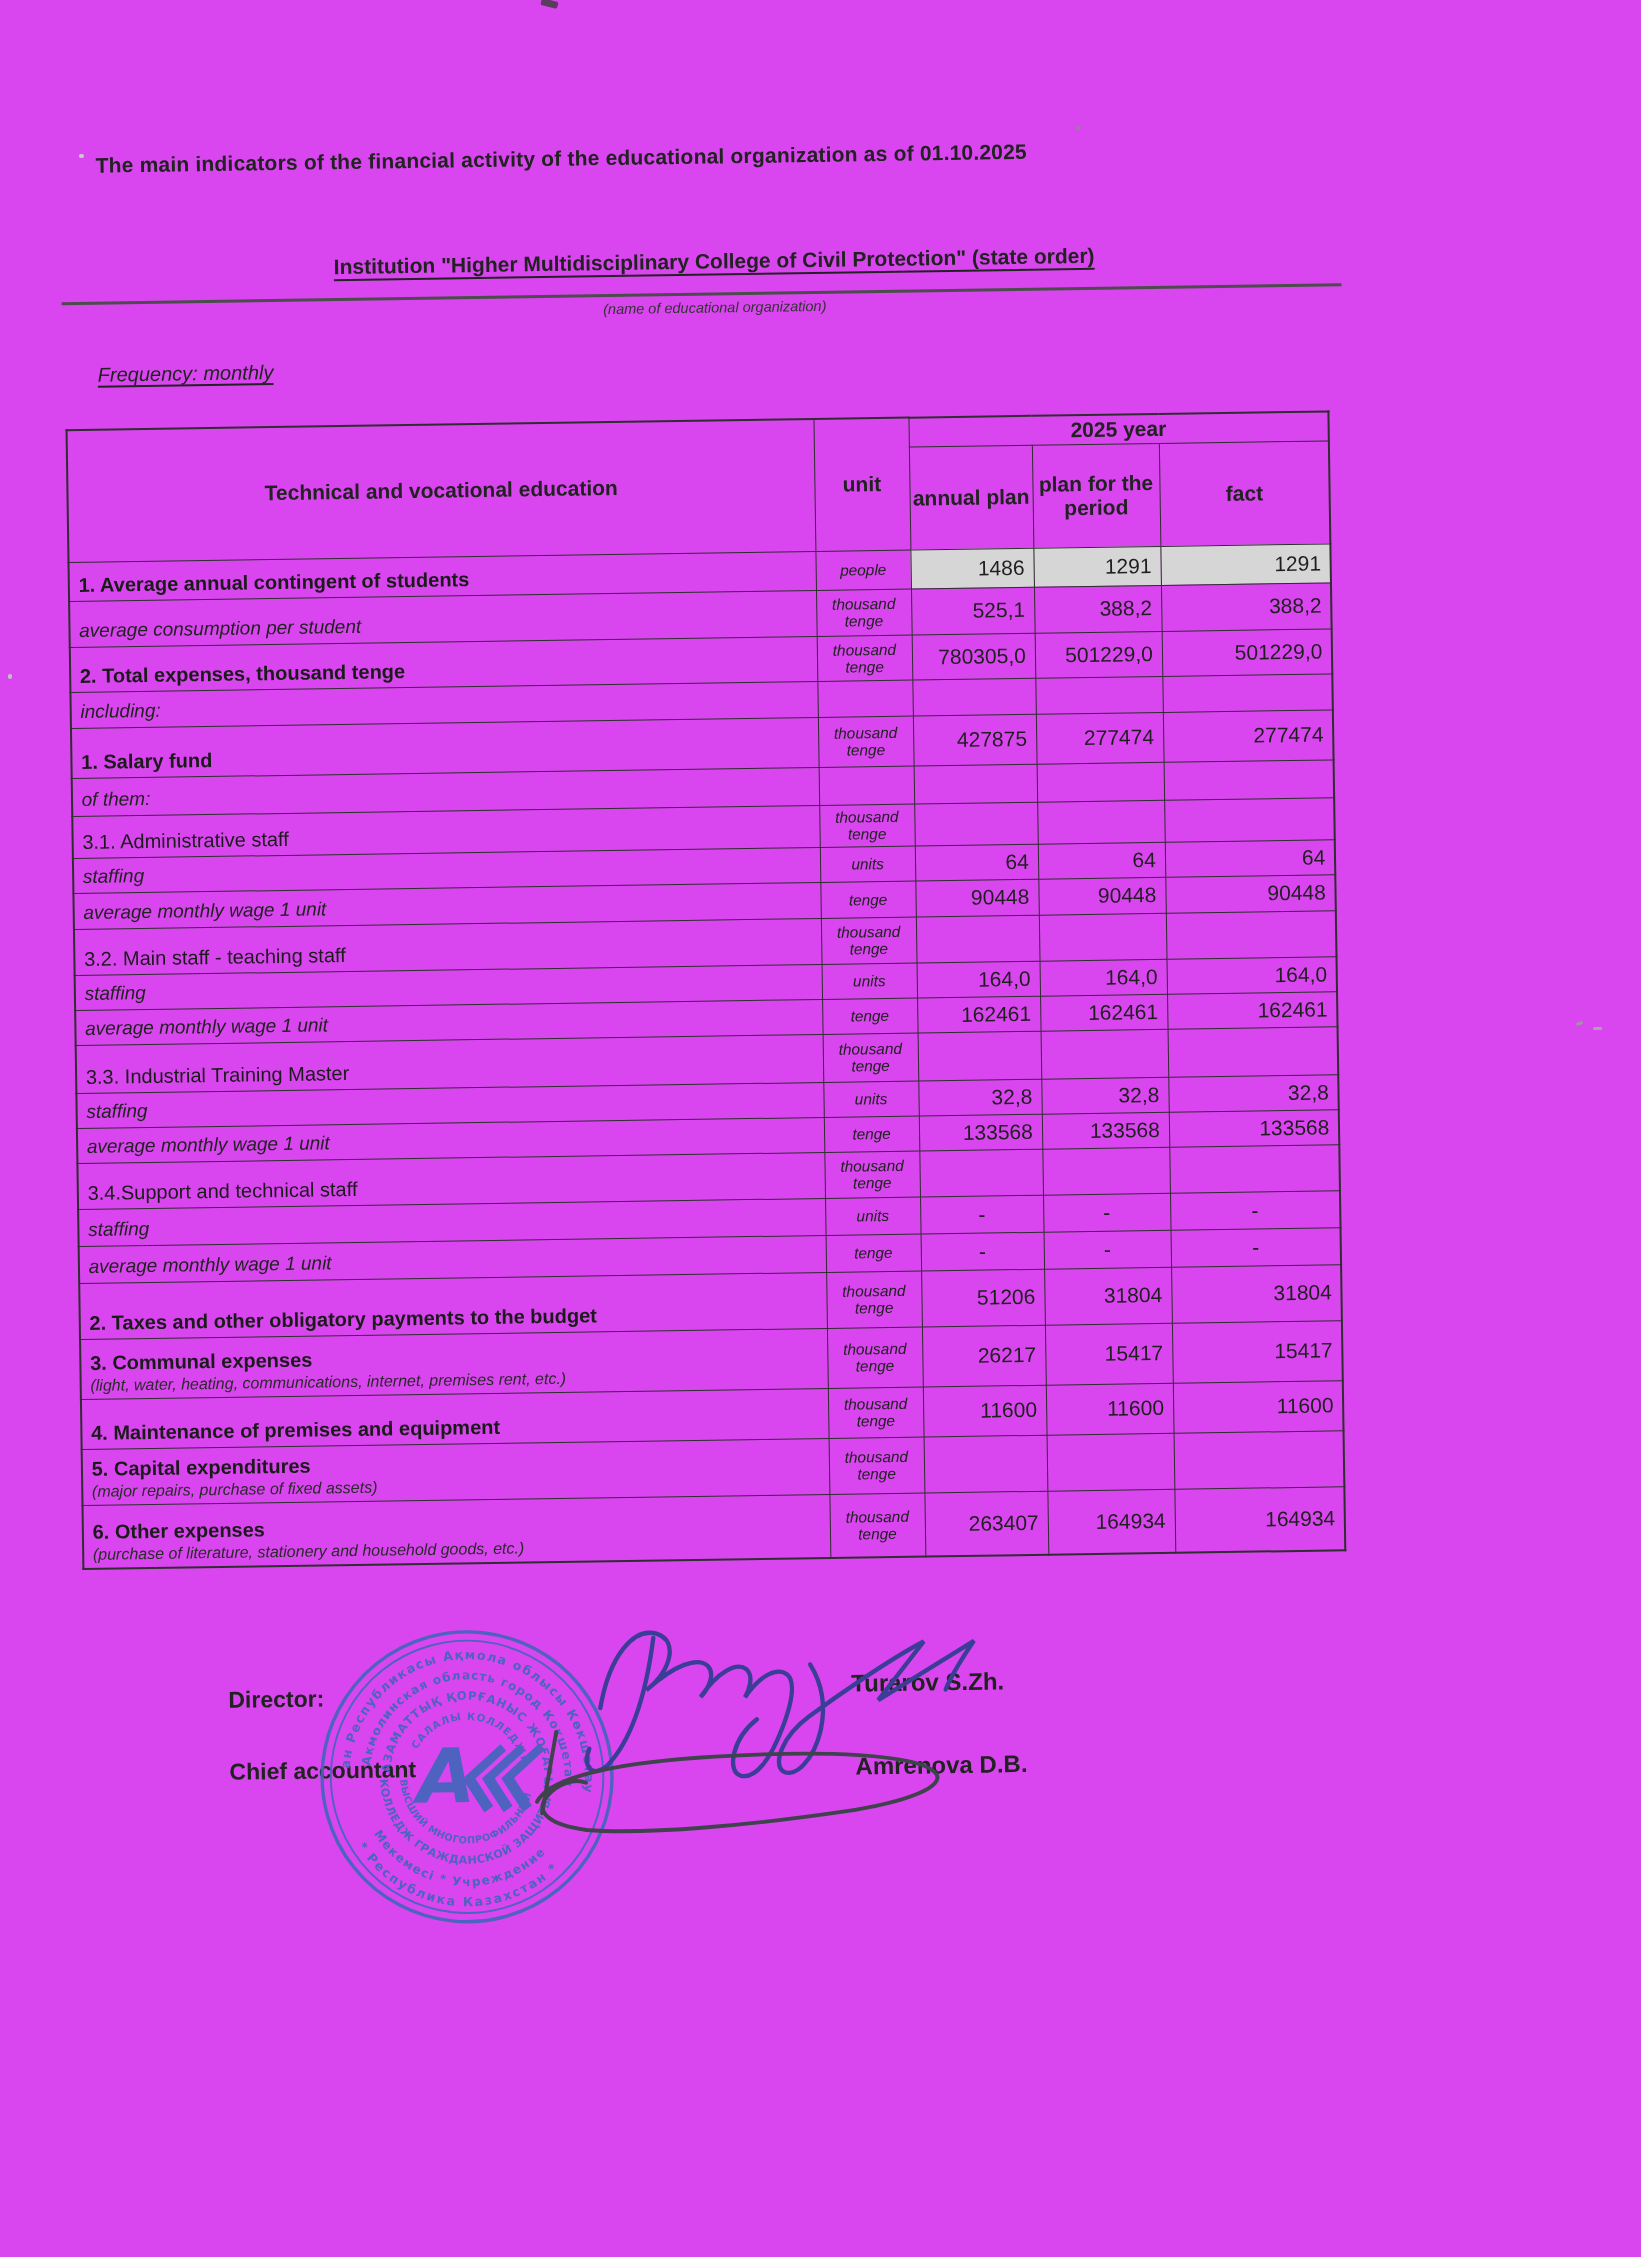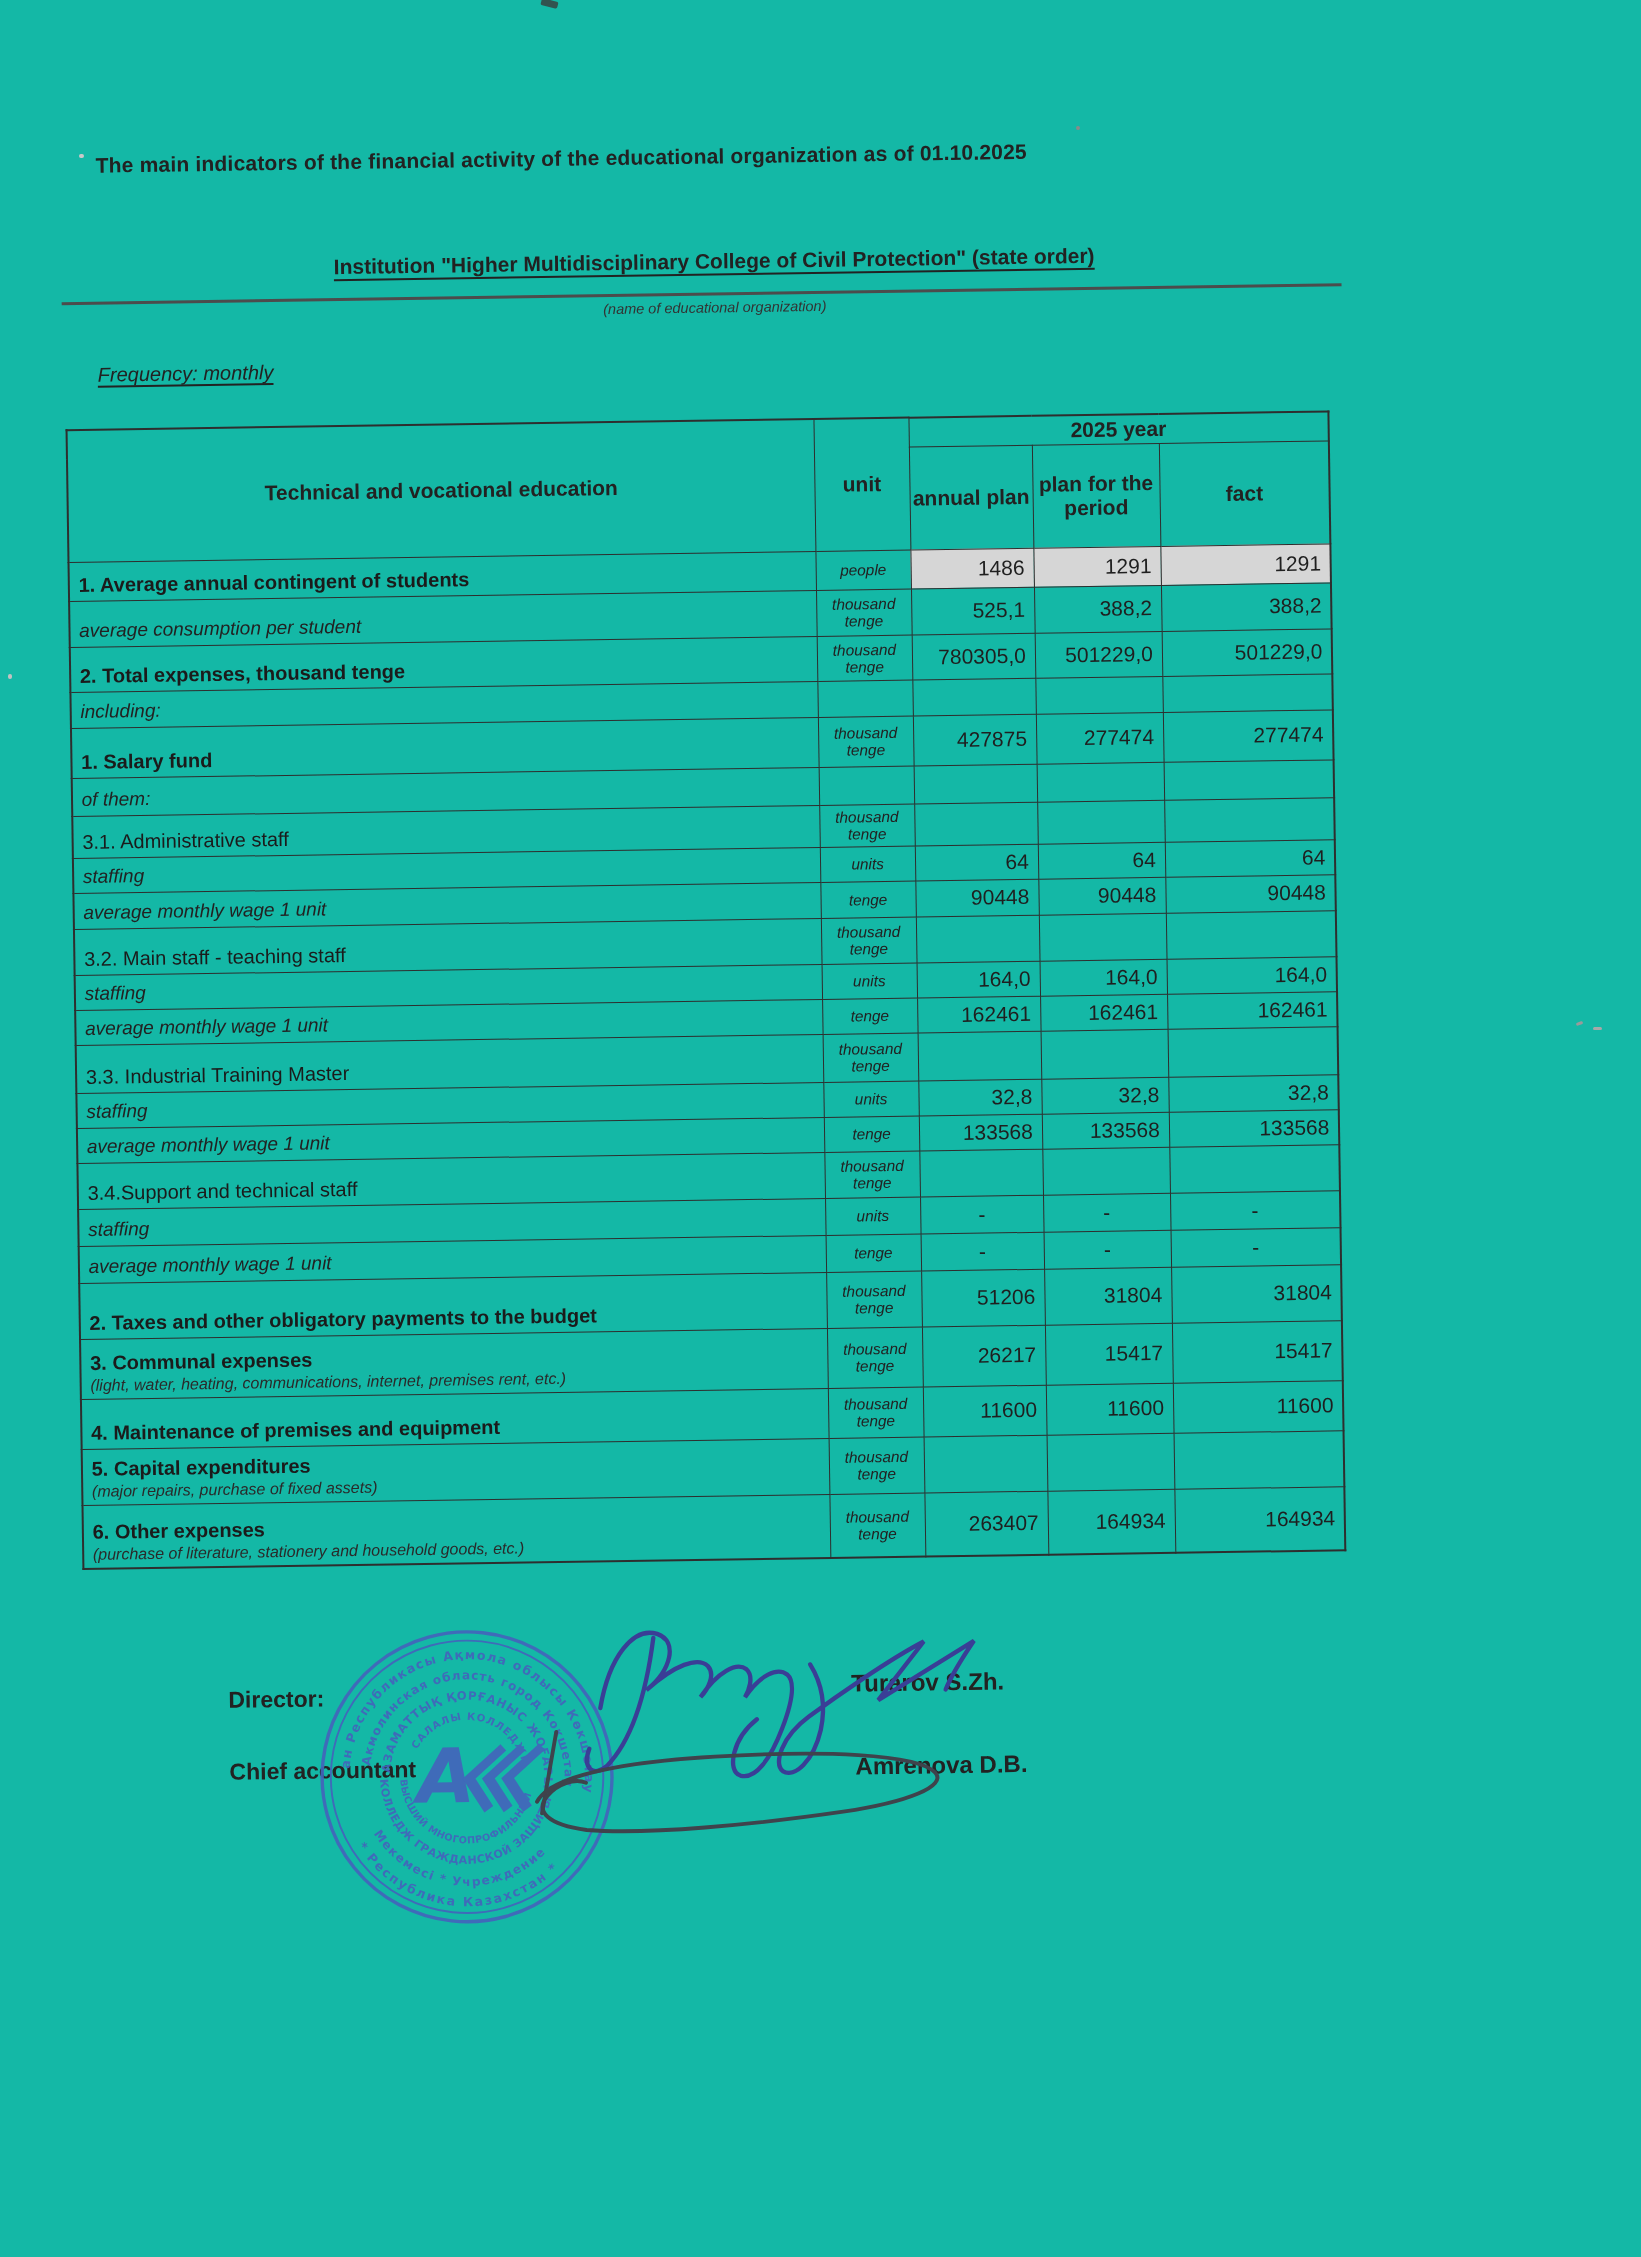--- a/index.html
+++ b/index.html
@@ -1,18 +1,18 @@
 <!DOCTYPE html>
 <html><head>
 <meta charset="utf-8">
 <style>
   html,body{margin:0;padding:0;}
   body{width:1641px;height:2257px;background:#fcfcfb;position:relative;
        font-family:"Liberation Sans",sans-serif;color:#1b1b1b;overflow:hidden;}
-  .sheet{position:absolute;inset:0;background:#14b8a6;overflow:hidden;}
+  .sheet{position:absolute;inset:0;background:#d946ef;overflow:hidden;}
   .rot{position:absolute;inset:0;transform:rotate(-0.85deg);transform-origin:821px 1062px;}
 
   .title{position:absolute;left:109px;top:143px;font-size:21px;font-weight:bold;
          letter-spacing:0.2px;color:#222;}
   .inst{position:absolute;left:0;top:248px;width:1452px;text-align:center;
         font-size:21px;font-weight:bold;color:#222;}
   .inst span{text-decoration:underline;text-underline-offset:4.8px;}
   .inst-rule{position:absolute;left:73px;top:291px;width:1280px;height:2.9px;background:#4c4c4c;}
   .inst-caption{position:absolute;left:0;top:298px;width:1452px;text-align:center;
         font-style:italic;font-size:14.5px;color:#333;}

